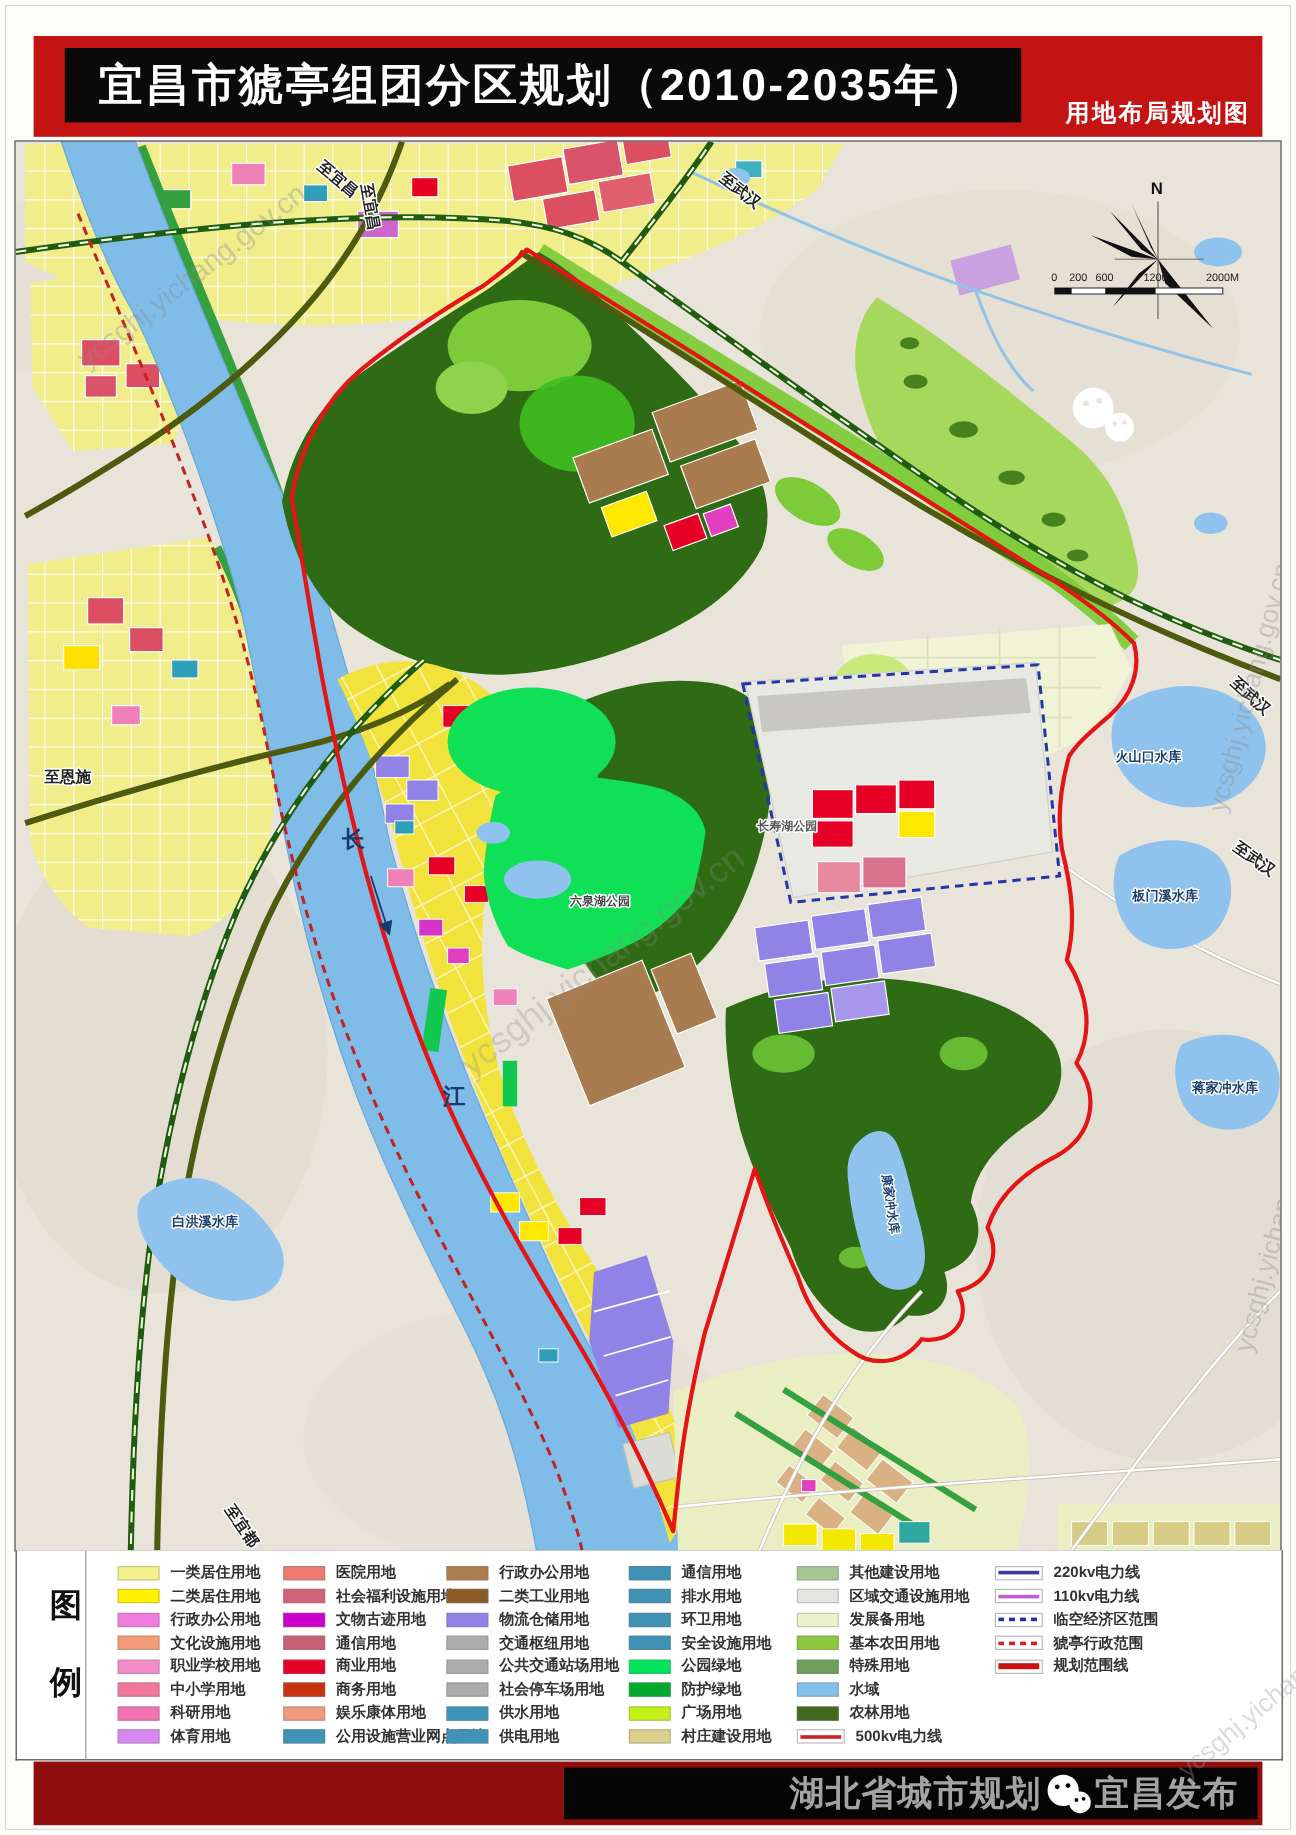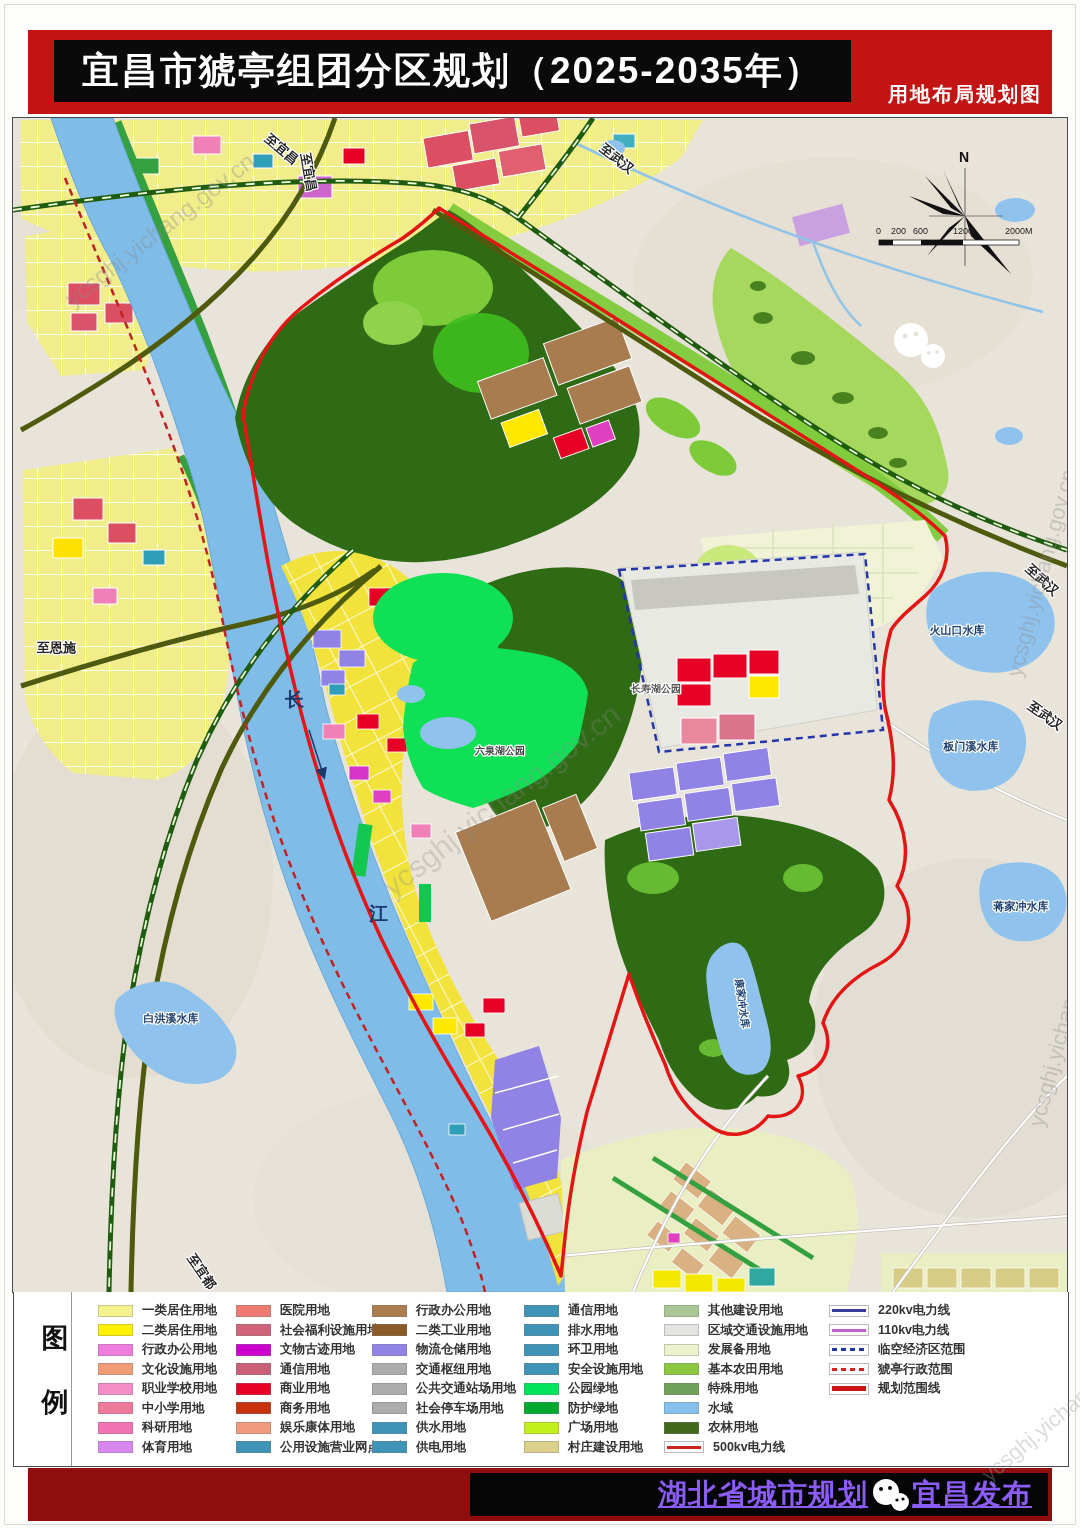--- a/index.html
+++ b/index.html
@@ -30,36 +30,36 @@
   .lg-item{display:flex;align-items:center;height:19.5px;}
   .sw{width:33px;height:10px;flex:0 0 33px;border:1px solid rgba(120,120,120,.35);}
   .sw.lbox{background:#fff;border:1px solid #bbb;display:flex;align-items:center;justify-content:center;width:38px;flex-basis:38px;}
   .lline{display:block;width:34px;height:3px;border:0;}
   .lg-label{margin-left:9px;font-size:12.5px;font-weight:bold;color:#333;white-space:nowrap;}
 
   
   .footer-band{position:absolute;left:28px;top:1468px;width:1024px;height:53px;background:#8E0E0E;}
   .footer-box{position:absolute;right:4px;top:5px;width:578px;height:43px;background:#050505;
               display:flex;align-items:center;justify-content:flex-end;padding-right:16px;box-sizing:border-box;}
-  .footer-box .ft{color:#8b5cf6;font-size:29px;font-weight:bold;letter-spacing:1px;white-space:nowrap;text-decoration:underline;}
+  .footer-box .ft{color:#a3a3a3;font-size:29px;font-weight:bold;letter-spacing:1px;white-space:nowrap;}
   .wx{margin:0 2px;}
 
   .wm-html{position:absolute;color:#9a9a9a;opacity:.35;font-size:22px;transform:rotate(-40deg);pointer-events:none;}
   text{font-family:"Liberation Sans","DejaVu Sans",sans-serif;}
   .halo{paint-order:stroke;stroke:#ffffff;stroke-width:2.5px;stroke-linejoin:round;}
 </style>
 </head>
 <body>
 
 <div class="page">
   <div class="sheet-border"></div>
 
   <div class="header-band">
     <div class="title-box">
-      <span class="t">宜昌市猇亭组团分区规划（2025-2035年）</span>
+      <span class="t">宜昌市猇亭组团分区规划（2010-2035年）</span>
     </div>
     <div class="subtitle">用地布局规划图</div>
   </div>
 
   <div class="map-wrap">
     <svg width="1054" height="1174" viewBox="0 0 1054 1174">
       <defs>
         <pattern id="gridA" width="24" height="24" patternUnits="userSpaceOnUse">
           <path d="M0,0 H24 M0,0 V24" stroke="#ffffff" stroke-width="2" fill="none" opacity="0.85"></path>
         </pattern>

